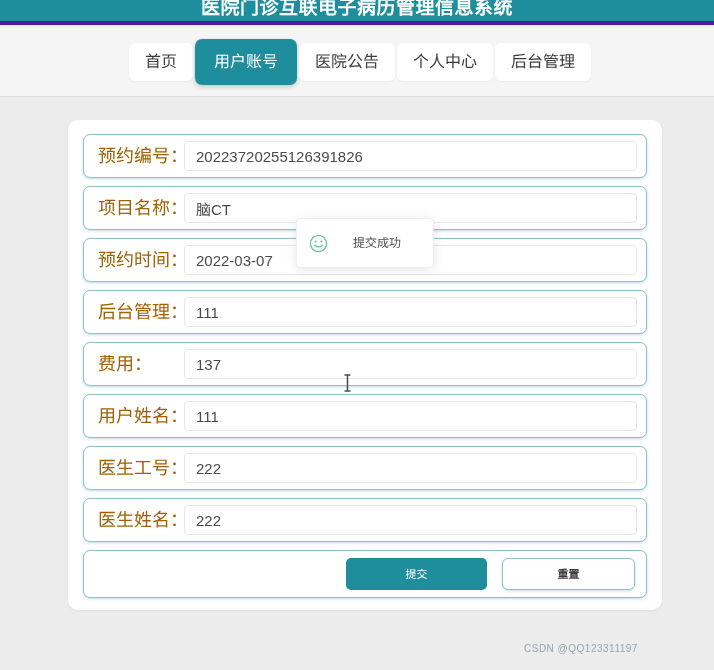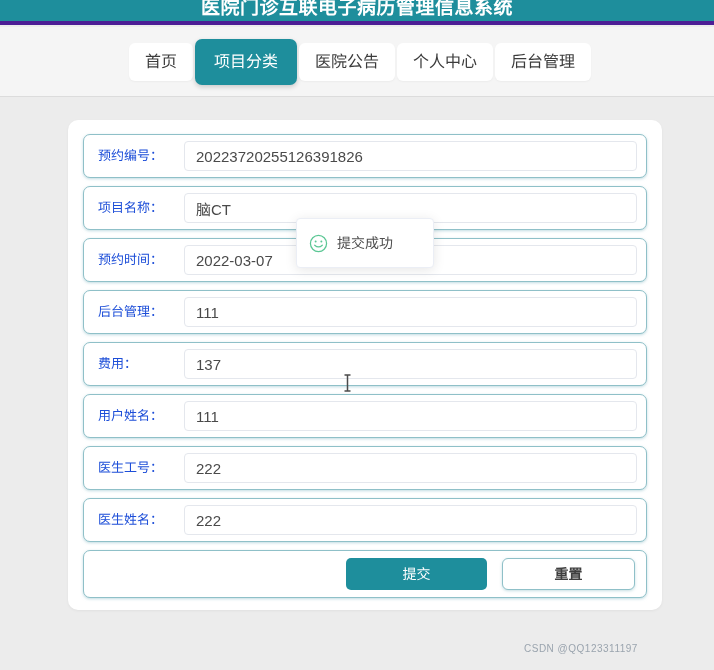--- a/index.html
+++ b/index.html
@@ -103,22 +103,22 @@
     border: 1px solid #8fc0c8;
     border-radius: 7px;
     box-shadow: 0 1px 3px rgba(140,190,200,0.55);
     box-sizing: border-box;
     padding: 0 9px 0 0;
   }
   .field-label {
     width: 86px;
     min-width: 86px;
     padding-left: 14px;
-    font-size: 13px;
-    color: #1d4ed8;
+    font-size: 18px;
+    color: #a16207;
     white-space: nowrap;
     line-height: 16px;
   }
   .field-input {
     flex: 1;
     height: 30px;
     border: 1px solid #e4e7ed;
     border-radius: 4px;
     background: #ffffff;
     display: flex;
@@ -141,21 +141,21 @@
     margin-bottom: 0;
     background: #ffffff;
     border: 1px solid #8fc0c8;
     border-radius: 7px;
     box-shadow: 0 1px 3px rgba(140,190,200,0.55);
     box-sizing: border-box;
     padding: 0 11px 0 0;
     gap: 15px;
   }
   .btn {
-    font-size: 14px;
+    font-size: 11px;
     border-radius: 5px;
     cursor: pointer;
     text-align: center;
     line-height: 16px;
     white-space: nowrap;
     box-sizing: border-box;
   }
   .btn-submit {
     background: #1e8e9c;
     color: #ffffff;
@@ -197,24 +197,25 @@
     box-sizing: border-box;
     z-index: 40;
   }
   .toast-icon {
     width: 19px;
     height: 19px;
     flex: 0 0 19px;
     margin-right: 9px;
   }
   .toast-text {
-    font-size: 14px;
+    font-size: 12px;
     color: #4f4f4f;
     white-space: nowrap;
     line-height: 16px;
+    margin-left: 16px;
   }
 
   
   .text-cursor {
     position: absolute;
     left: 343px;
     top: 374px;
     width: 9px;
     height: 18px;
     z-index: 60;
@@ -237,21 +238,21 @@
 </head>
 <body>
 
 <div class="site-header">
   <div class="site-title">医院门诊互联电子病历管理信息系统</div>
 </div>
 
 <nav class="nav-bar">
   <div class="nav-list">
     <div class="nav-item">首页</div>
-    <div class="nav-item active">项目分类</div>
+    <div class="nav-item active">用户账号</div>
     <div class="nav-item">医院公告</div>
     <div class="nav-item">个人中心</div>
     <div class="nav-item">后台管理</div>
   </div>
 </nav>
 
 <div class="form-card">
 
   <div class="field-row">
     <div class="field-label">预约编号：</div>

